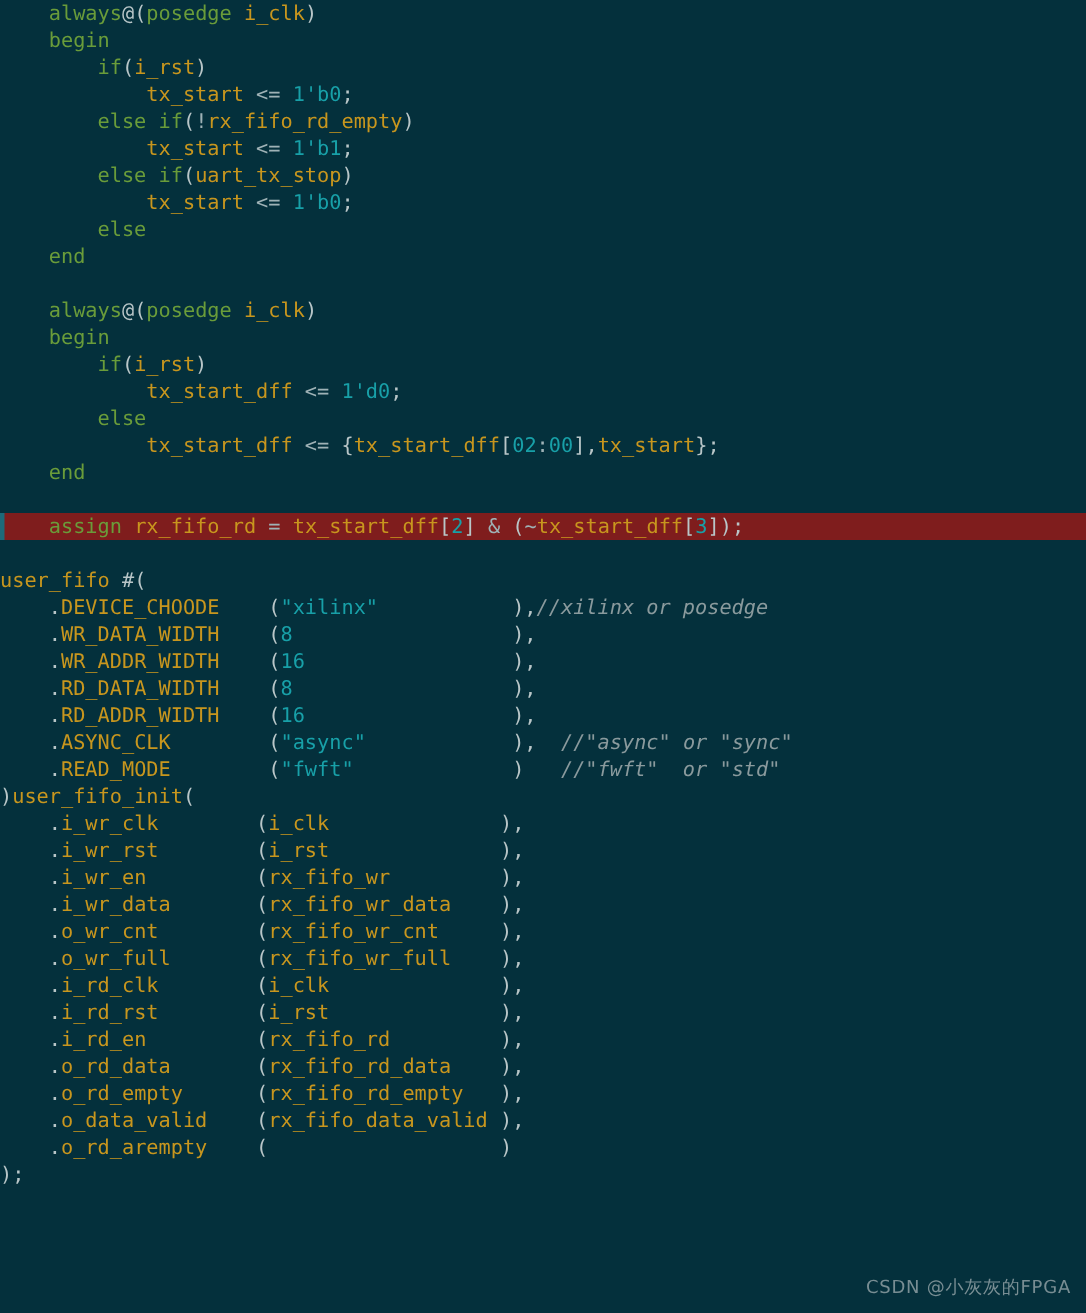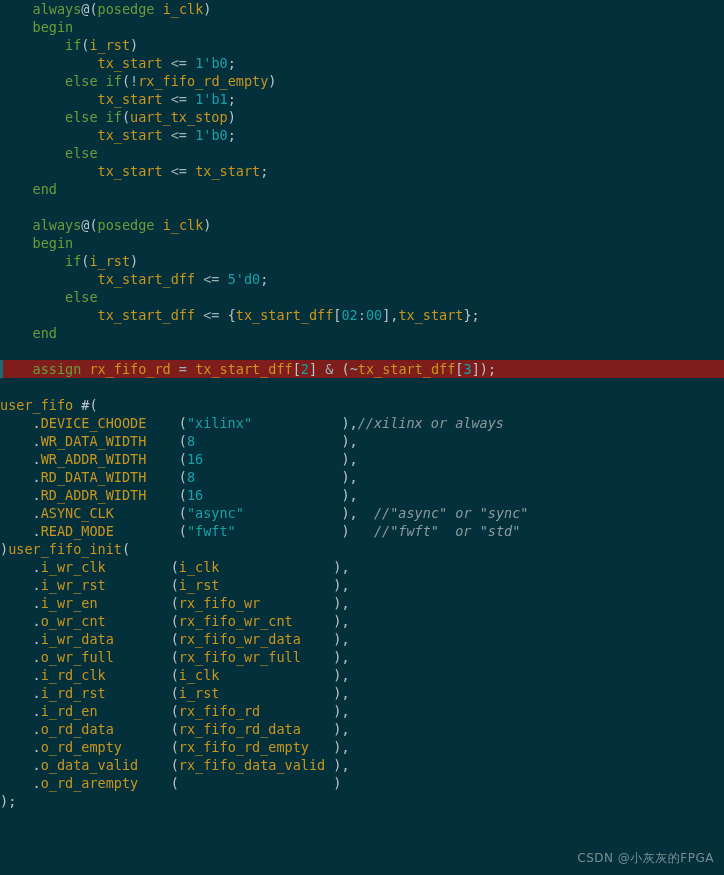--- a/index.html
+++ b/index.html
@@ -71,47 +71,46 @@
   <div id="code">
       <div class="line">    <span class="kw">always</span><span class="punc">@</span><span class="punc">(</span><span class="kw">posedge</span> <span class="id">i_clk</span><span class="punc">)</span></div>
       <div class="line">    <span class="kw">begin</span></div>
       <div class="line">        <span class="kw">if</span><span class="punc">(</span><span class="id">i_rst</span><span class="punc">)</span></div>
       <div class="line">            <span class="id">tx_start</span> <span class="op">&lt;=</span> <span class="num">1'b0</span><span class="punc">;</span></div>
       <div class="line">        <span class="kw">else</span> <span class="kw">if</span><span class="punc">(</span><span class="op">!</span><span class="id">rx_fifo_rd_empty</span><span class="punc">)</span></div>
       <div class="line">            <span class="id">tx_start</span> <span class="op">&lt;=</span> <span class="num">1'b1</span><span class="punc">;</span></div>
       <div class="line">        <span class="kw">else</span> <span class="kw">if</span><span class="punc">(</span><span class="id">uart_tx_stop</span><span class="punc">)</span></div>
       <div class="line">            <span class="id">tx_start</span> <span class="op">&lt;=</span> <span class="num">1'b0</span><span class="punc">;</span></div>
       <div class="line">        <span class="kw">else</span></div>
-      <div class="line">            <span class="id">tx_start</span> <span class="op">&lt;=</span> <span class="id">tx_start</span><span class="punc">;</span></div>
       <div class="line">    <span class="kw">end</span></div>
       <div class="line">&nbsp;</div>
       <div class="line">    <span class="kw">always</span><span class="punc">@</span><span class="punc">(</span><span class="kw">posedge</span> <span class="id">i_clk</span><span class="punc">)</span></div>
       <div class="line">    <span class="kw">begin</span></div>
       <div class="line">        <span class="kw">if</span><span class="punc">(</span><span class="id">i_rst</span><span class="punc">)</span></div>
-      <div class="line">            <span class="id">tx_start_dff</span> <span class="op">&lt;=</span> <span class="num">5'd0</span><span class="punc">;</span></div>
+      <div class="line">            <span class="id">tx_start_dff</span> <span class="op">&lt;=</span> <span class="num">1'd0</span><span class="punc">;</span></div>
       <div class="line">        <span class="kw">else</span></div>
       <div class="line">            <span class="id">tx_start_dff</span> <span class="op">&lt;=</span> <span class="punc">{</span><span class="id">tx_start_dff</span><span class="punc">[</span><span class="num">02</span><span class="op">:</span><span class="num">00</span><span class="punc">]</span><span class="punc">,</span><span class="id">tx_start</span><span class="punc">}</span><span class="punc">;</span></div>
       <div class="line">    <span class="kw">end</span></div>
       <div class="line">&nbsp;</div>
       <div class="line highlight">    <span class="kw">assign</span> <span class="id">rx_fifo_rd</span> <span class="op">=</span> <span class="id">tx_start_dff</span><span class="punc">[</span><span class="num">2</span><span class="punc">]</span> <span class="op">&amp;</span> <span class="punc">(</span><span class="op">~</span><span class="id">tx_start_dff</span><span class="punc">[</span><span class="num">3</span><span class="punc">]</span><span class="punc">)</span><span class="punc">;</span></div>
       <div class="line">&nbsp;</div>
       <div class="line"><span class="id">user_fifo</span> <span class="punc">#</span><span class="punc">(</span></div>
-      <div class="line">    <span class="punc">.</span><span class="param">DEVICE_CHOODE</span>    <span class="punc">(</span><span class="str">"xilinx"</span>           <span class="punc">)</span><span class="punc">,</span><span class="cmt">//xilinx or always</span></div>
+      <div class="line">    <span class="punc">.</span><span class="param">DEVICE_CHOODE</span>    <span class="punc">(</span><span class="str">"xilinx"</span>           <span class="punc">)</span><span class="punc">,</span><span class="cmt">//xilinx or posedge</span></div>
       <div class="line">    <span class="punc">.</span><span class="param">WR_DATA_WIDTH</span>    <span class="punc">(</span><span class="num">8</span>                  <span class="punc">)</span><span class="punc">,</span></div>
       <div class="line">    <span class="punc">.</span><span class="param">WR_ADDR_WIDTH</span>    <span class="punc">(</span><span class="num">16</span>                 <span class="punc">)</span><span class="punc">,</span></div>
       <div class="line">    <span class="punc">.</span><span class="param">RD_DATA_WIDTH</span>    <span class="punc">(</span><span class="num">8</span>                  <span class="punc">)</span><span class="punc">,</span></div>
       <div class="line">    <span class="punc">.</span><span class="param">RD_ADDR_WIDTH</span>    <span class="punc">(</span><span class="num">16</span>                 <span class="punc">)</span><span class="punc">,</span></div>
       <div class="line">    <span class="punc">.</span><span class="param">ASYNC_CLK</span>        <span class="punc">(</span><span class="str">"async"</span>            <span class="punc">)</span><span class="punc">,</span>  <span class="cmt">//"async" or "sync"</span></div>
       <div class="line">    <span class="punc">.</span><span class="param">READ_MODE</span>        <span class="punc">(</span><span class="str">"fwft"</span>             <span class="punc">)</span>   <span class="cmt">//"fwft"  or "std"</span></div>
       <div class="line"><span class="punc">)</span><span class="id">user_fifo_init</span><span class="punc">(</span></div>
       <div class="line">    <span class="punc">.</span><span class="param">i_wr_clk</span>        <span class="punc">(</span><span class="id">i_clk</span>              <span class="punc">)</span><span class="punc">,</span></div>
       <div class="line">    <span class="punc">.</span><span class="param">i_wr_rst</span>        <span class="punc">(</span><span class="id">i_rst</span>              <span class="punc">)</span><span class="punc">,</span></div>
       <div class="line">    <span class="punc">.</span><span class="param">i_wr_en</span>         <span class="punc">(</span><span class="id">rx_fifo_wr</span>         <span class="punc">)</span><span class="punc">,</span></div>
+      <div class="line">    <span class="punc">.</span><span class="param">i_wr_data</span>       <span class="punc">(</span><span class="id">rx_fifo_wr_data</span>    <span class="punc">)</span><span class="punc">,</span></div>
       <div class="line">    <span class="punc">.</span><span class="param">o_wr_cnt</span>        <span class="punc">(</span><span class="id">rx_fifo_wr_cnt</span>     <span class="punc">)</span><span class="punc">,</span></div>
-      <div class="line">    <span class="punc">.</span><span class="param">i_wr_data</span>       <span class="punc">(</span><span class="id">rx_fifo_wr_data</span>    <span class="punc">)</span><span class="punc">,</span></div>
       <div class="line">    <span class="punc">.</span><span class="param">o_wr_full</span>       <span class="punc">(</span><span class="id">rx_fifo_wr_full</span>    <span class="punc">)</span><span class="punc">,</span></div>
       <div class="line">    <span class="punc">.</span><span class="param">i_rd_clk</span>        <span class="punc">(</span><span class="id">i_clk</span>              <span class="punc">)</span><span class="punc">,</span></div>
       <div class="line">    <span class="punc">.</span><span class="param">i_rd_rst</span>        <span class="punc">(</span><span class="id">i_rst</span>              <span class="punc">)</span><span class="punc">,</span></div>
       <div class="line">    <span class="punc">.</span><span class="param">i_rd_en</span>         <span class="punc">(</span><span class="id">rx_fifo_rd</span>         <span class="punc">)</span><span class="punc">,</span></div>
       <div class="line">    <span class="punc">.</span><span class="param">o_rd_data</span>       <span class="punc">(</span><span class="id">rx_fifo_rd_data</span>    <span class="punc">)</span><span class="punc">,</span></div>
       <div class="line">    <span class="punc">.</span><span class="param">o_rd_empty</span>      <span class="punc">(</span><span class="id">rx_fifo_rd_empty</span>   <span class="punc">)</span><span class="punc">,</span></div>
       <div class="line">    <span class="punc">.</span><span class="param">o_data_valid</span>    <span class="punc">(</span><span class="id">rx_fifo_data_valid</span> <span class="punc">)</span><span class="punc">,</span></div>
       <div class="line">    <span class="punc">.</span><span class="param">o_rd_arempty</span>    <span class="punc">(</span>                   <span class="punc">)</span></div>
       <div class="line"><span class="punc">)</span><span class="punc">;</span></div>
     </div>

